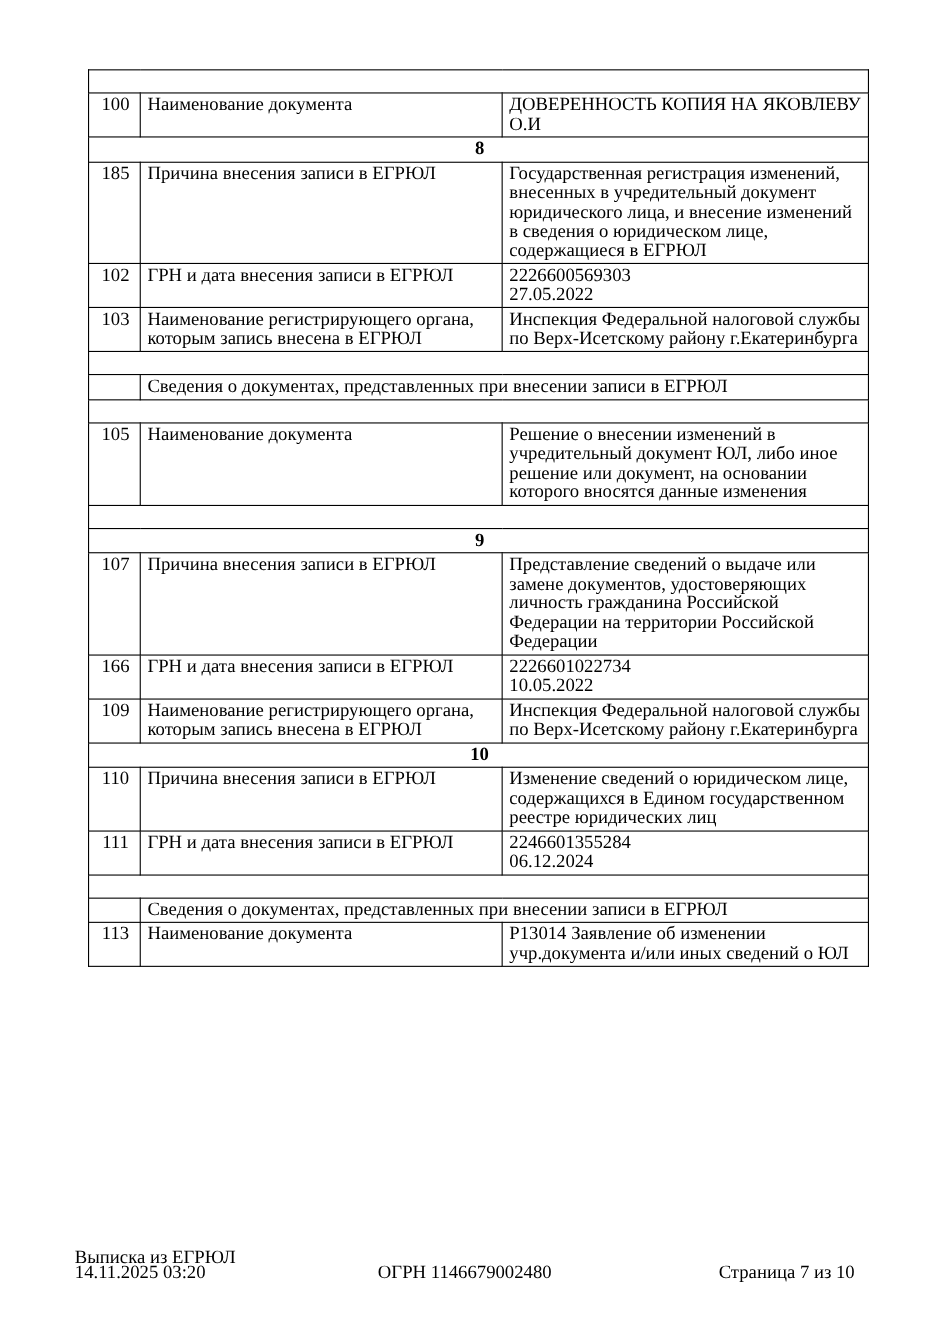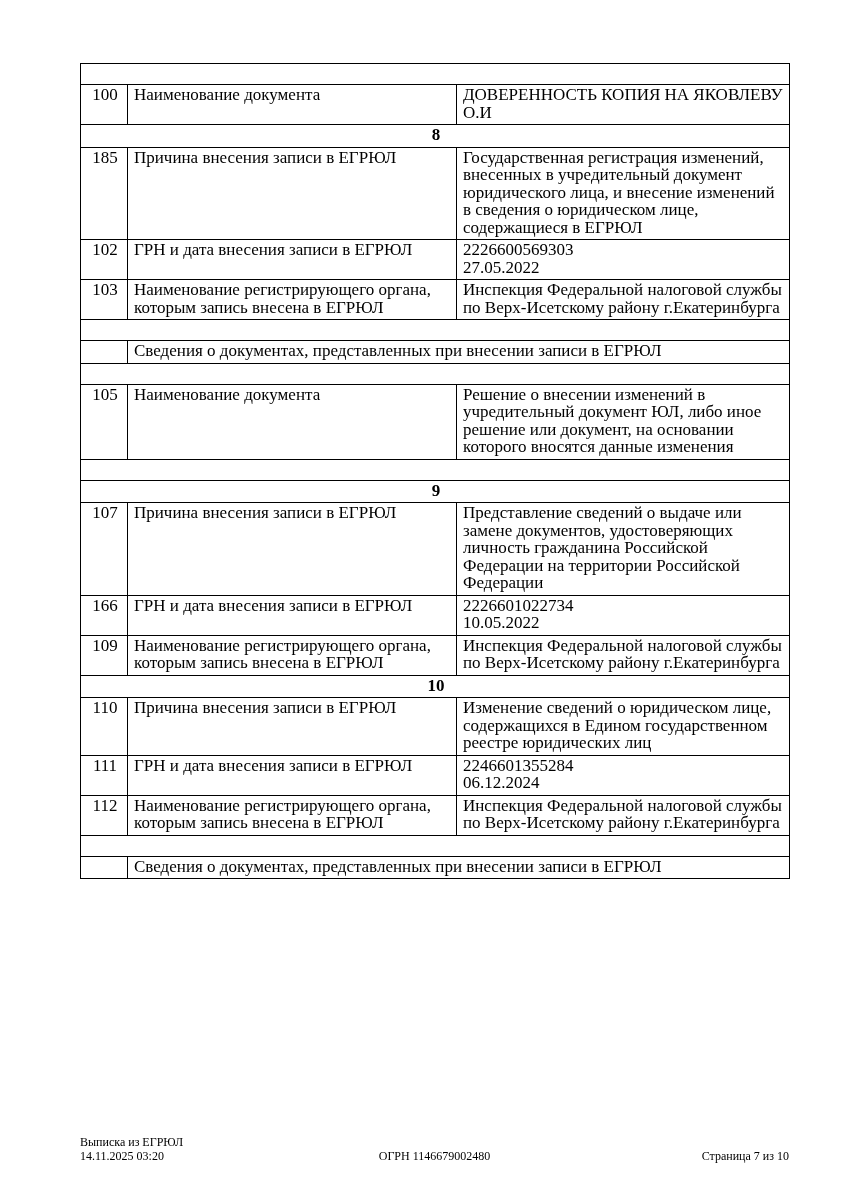--- a/index.html
+++ b/index.html
@@ -40,27 +40,27 @@
   }
   td.section {
     text-align: center;
     font-weight: bold;
     padding-top: 2px;
     padding-bottom: 4px;
   }
   td.value { white-space: pre-wrap; }
   .footer {
     position: absolute;
-    left: 80px;
+    left: 68px;
     width: 709px;
     top: 1136px;
     display: grid;
     grid-template-columns: 1fr auto 1fr;
     align-items: end;
-    font-size: 12px;
+    font-size: 17px;
     line-height: 13.5px;
   }
   .footer .left { justify-self: start; text-align: left; }
   .footer .center { justify-self: center; text-align: left; }
   .footer .right { justify-self: end; text-align: left; }
 </style>
 </head>
 <body>
 
 <div class="page">
@@ -144,30 +144,30 @@
           <td class="label">Причина внесения записи в ЕГРЮЛ</td>
           <td class="value">Изменение сведений о юридическом лице, содержащихся в Едином государственном реестре юридических лиц</td>
         </tr>
         <tr>
           <td class="num">111</td>
           <td class="label">ГРН и дата внесения записи в ЕГРЮЛ</td>
           <td class="value">2246601355284
 06.12.2024</td>
         </tr>
         <tr>
-          <td class="num">112</td>
-          <td class="label">Наименование регистрирующего органа, которым запись внесена в ЕГРЮЛ</td>
-          <td class="value">Инспекция Федеральной налоговой службы по Верх-Исетскому району г.Екатеринбурга</td>
-        </tr>
-        <tr>
           <td class="spacer" colspan="3"></td>
         </tr>
         <tr>
           <td class="num"></td>
           <td class="subheader" colspan="2">Сведения о документах, представленных при внесении записи в ЕГРЮЛ</td>
+        </tr>
+        <tr>
+          <td class="num">113</td>
+          <td class="label">Наименование документа</td>
+          <td class="value">Р13014 Заявление об изменении учр.документа и/или иных сведений о ЮЛ</td>
         </tr>
       </tbody>
   </table>
 
   <div class="footer">
     <div class="left">
       <div>Выписка из ЕГРЮЛ</div>
       <div>14.11.2025 03:20</div>
     </div>
     <div class="center">ОГРН 1146679002480</div>

